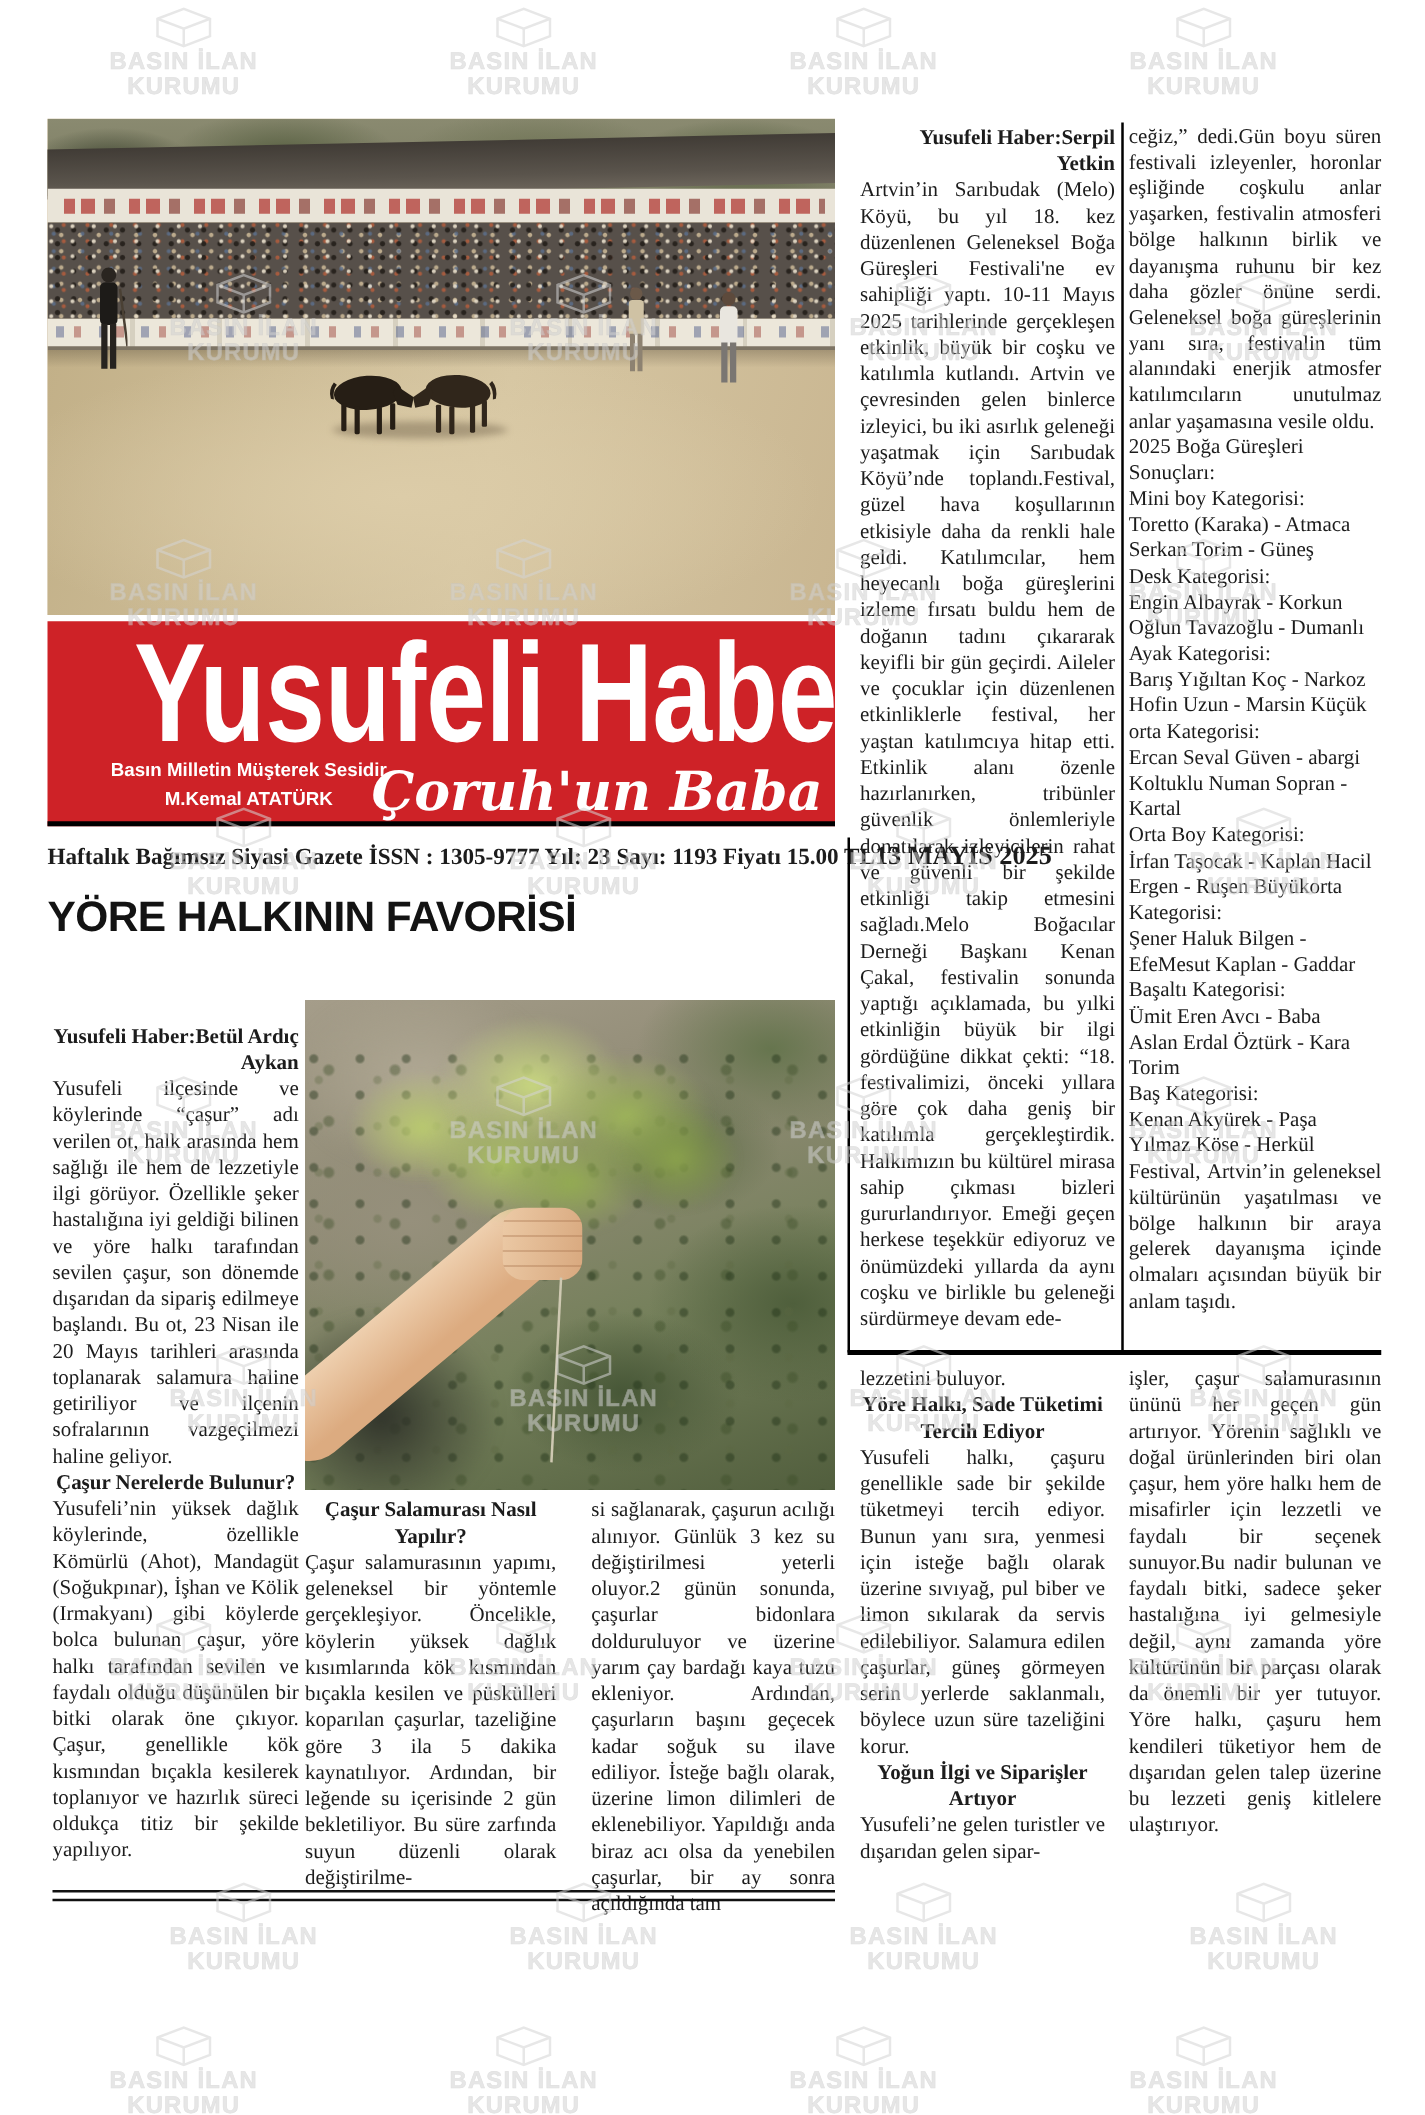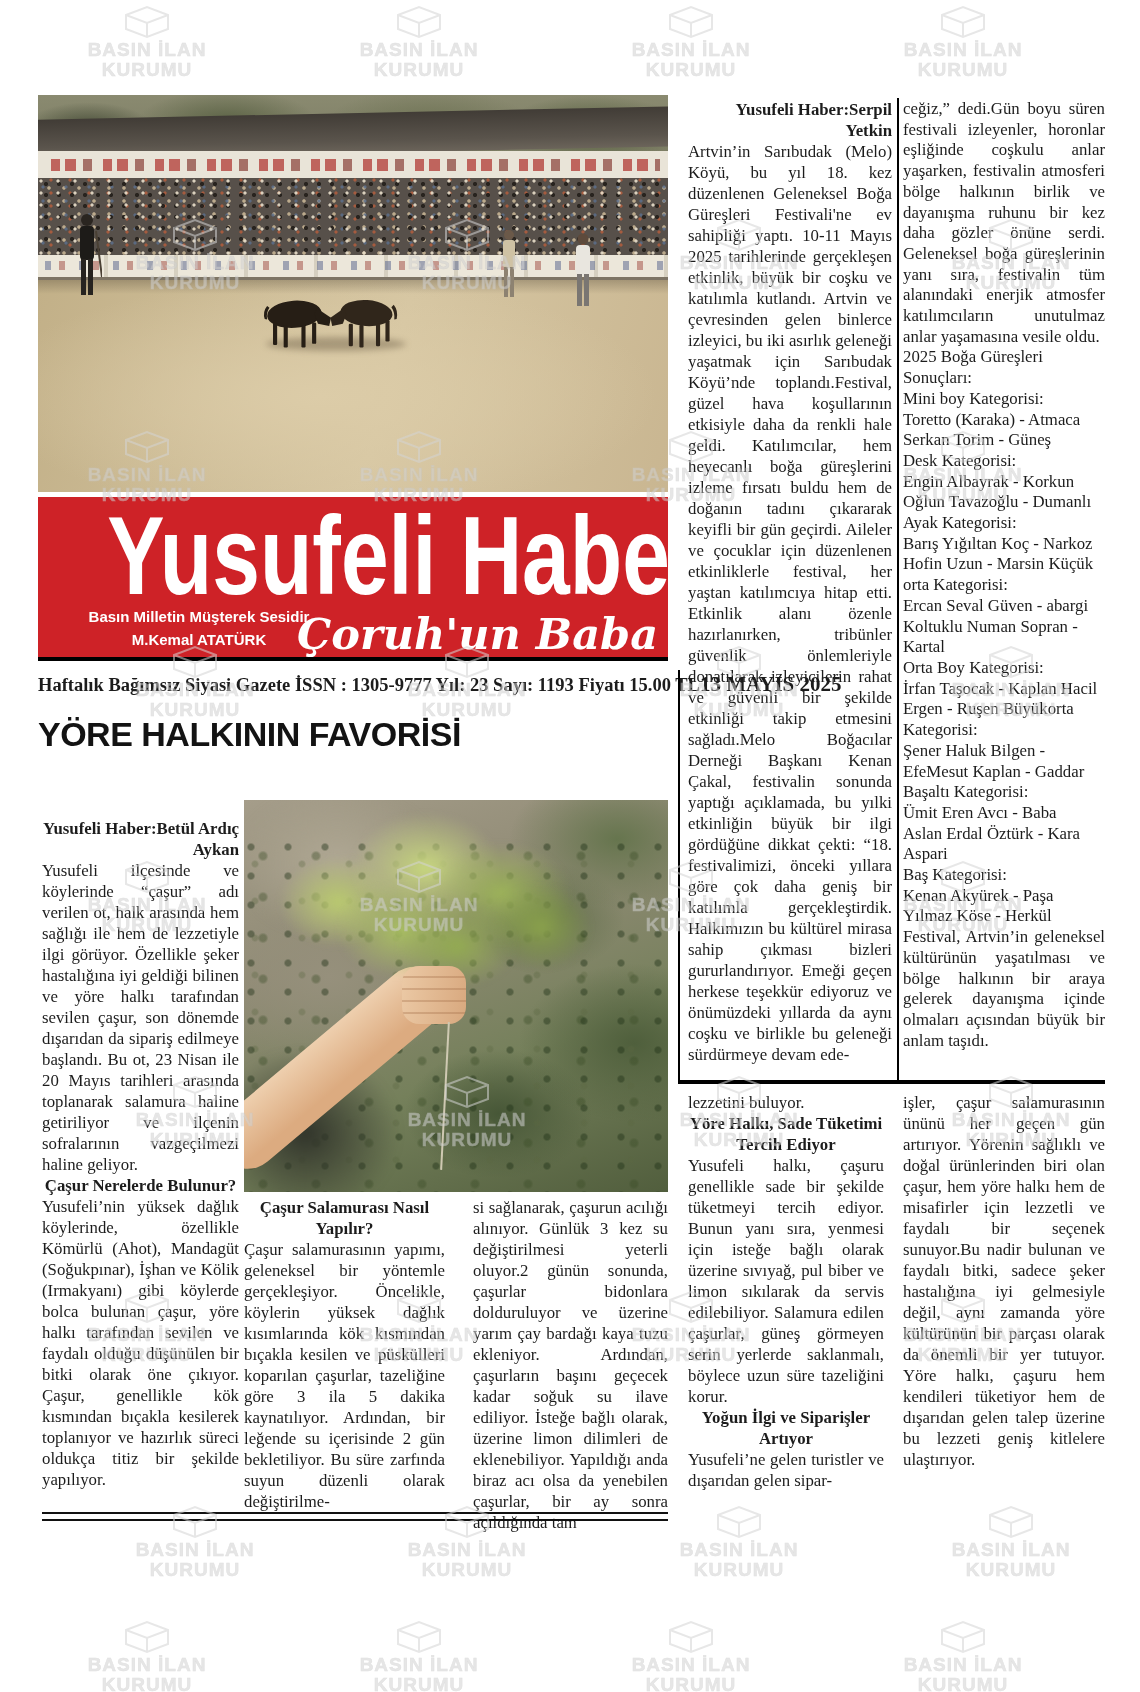--- a/index.html
+++ b/index.html
@@ -264,21 +264,21 @@
         <div>Kartal</div>
         <div>Orta Boy Kategorisi:</div>
         <div>İrfan Taşocak - Kaplan Hacil</div>
         <div>Ergen - Ruşen Büyükorta</div>
         <div>Kategorisi:</div>
         <div>Şener Haluk Bilgen -</div>
         <div>EfeMesut Kaplan - Gaddar</div>
         <div>Başaltı Kategorisi:</div>
         <div>Ümit Eren Avcı - Baba</div>
         <div>Aslan Erdal Öztürk - Kara</div>
-        <div>Aspari</div>
+        <div>Torim</div>
         <div>Baş Kategorisi:</div>
         <div>Kenan Akyürek - Paşa</div>
         <div>Yılmaz Köse - Herkül</div>
       </div>
     <p>Festival, Artvin’in geleneksel kültürünün yaşatılması ve bölge halkının bir araya gelerek dayanışma içinde olmaları açısından büyük bir anlam taşıdı.</p>
   </div>
 
   <div class="vline vline-a"></div>
   <div class="vline vline-b"></div>
   <div class="hrule-right"></div>

